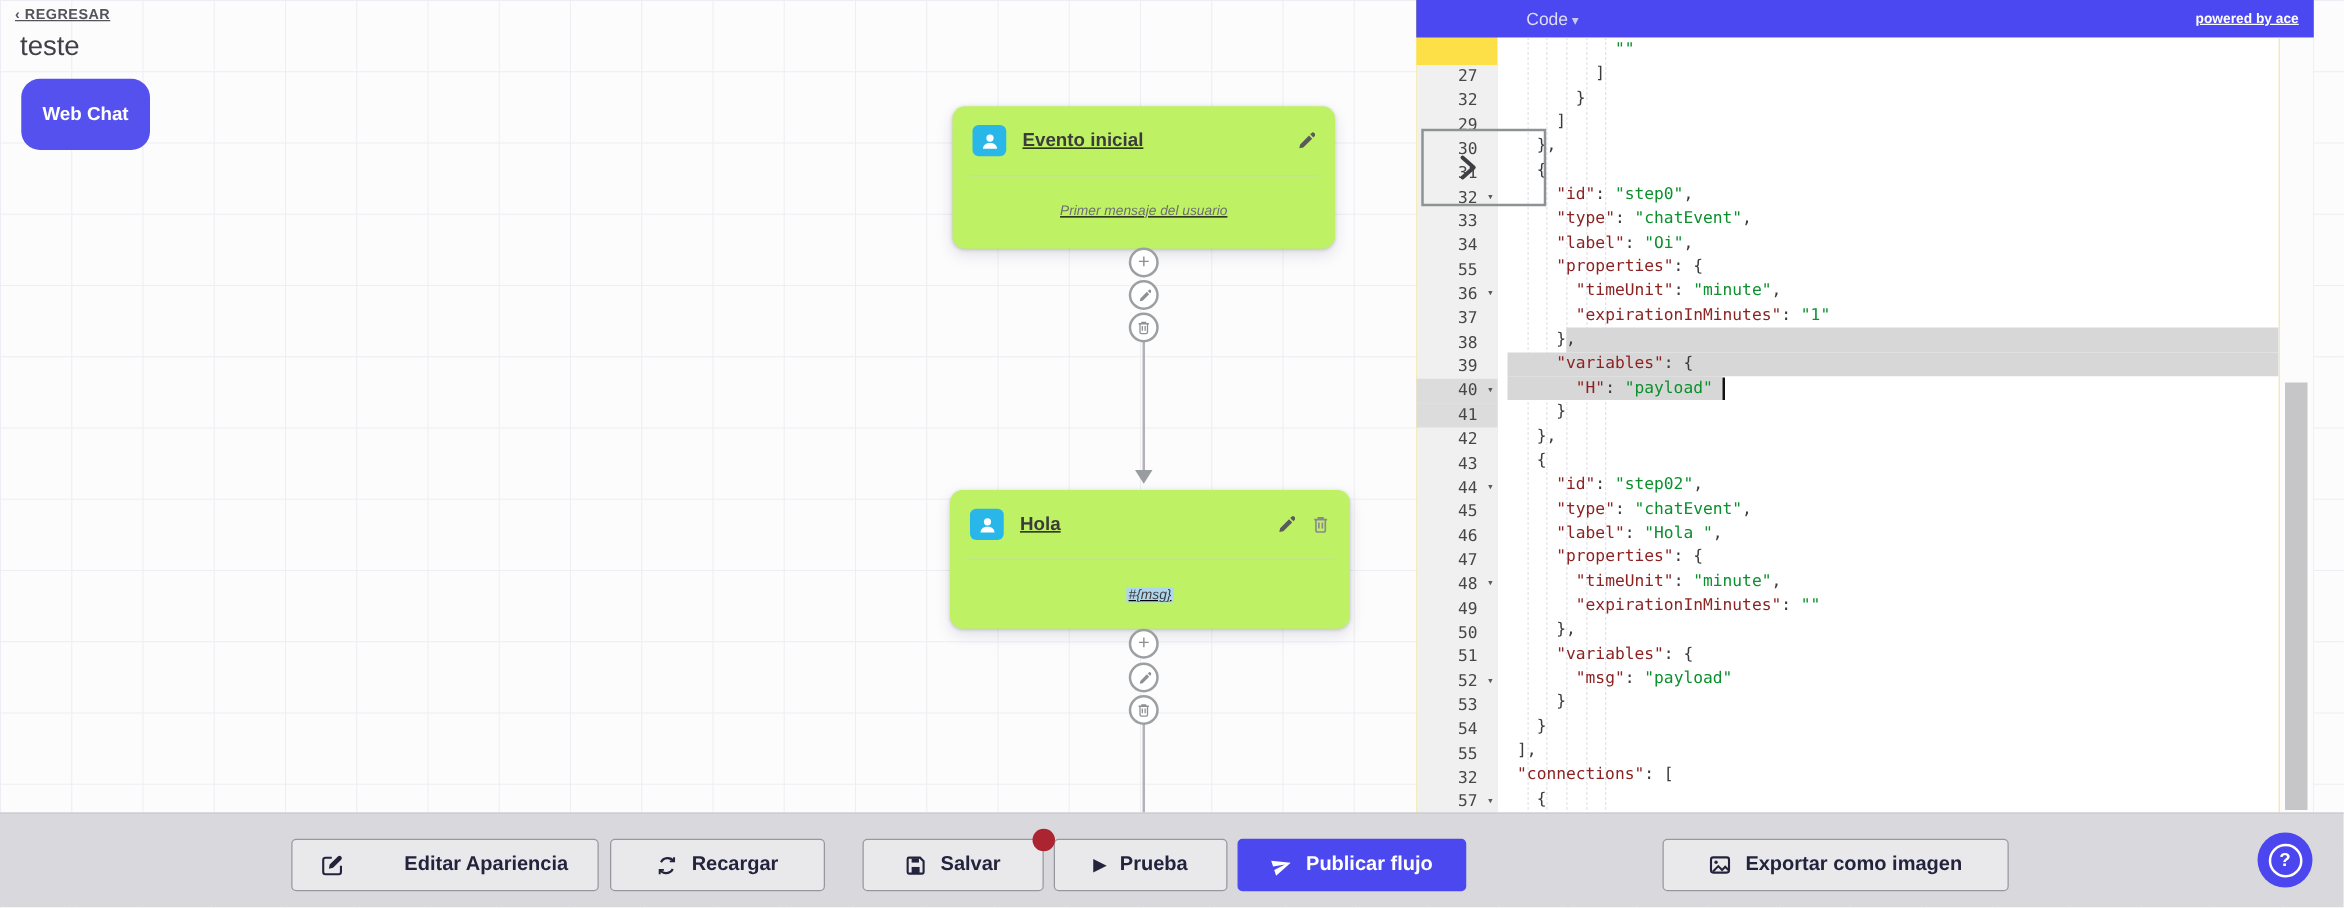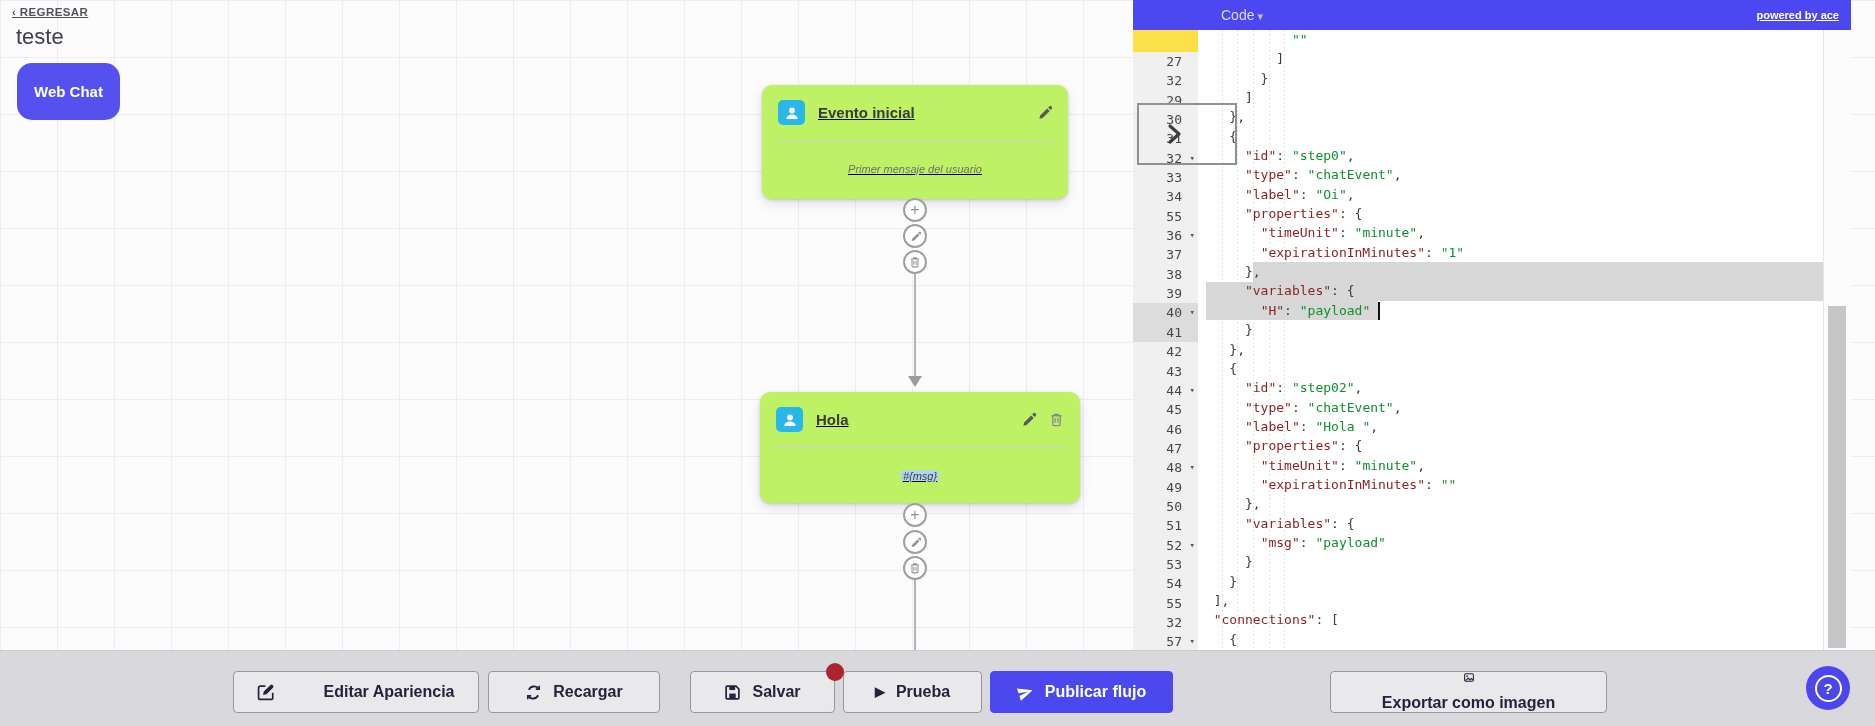--- a/index.html
+++ b/index.html
@@ -302,21 +302,21 @@
   <button class="tb-btn" style="left:843px; width:139px;">
     <span class="play-glyph">▶</span>
     <span>Prueba</span>
   </button>
   <button class="tb-btn primary" style="left:990px; width:183px;">
     <svg width="17" height="17" viewBox="0 0 16 16" style="transform:rotate(-18deg)">
         <path d="M1.5 14 15 8 1.5 2v4.6L10.5 8 1.5 9.4z" fill="#fff"></path>
       </svg>
     <span>Publicar flujo</span>
   </button>
-  <button class="tb-btn" style="left:1330px; width:277px;flex-direction:column;">
+  <button class="tb-btn" style="left:1330px; width:277px;">
     <svg width="18" height="18" viewBox="0 0 16 16">
         <rect x="1.6" y="2.6" width="12.8" height="10.8" rx="1.6" fill="none" stroke="#23233d" stroke-width="1.5"></rect>
         <circle cx="5.2" cy="6" r="1.2" fill="#23233d"></circle>
         <path d="M3 12.6l3.8-3.8 2.7 2.7 2.2-2.2 2.3 2.3" fill="none" stroke="#23233d" stroke-width="1.5"></path>
       </svg>
     <span>Exportar como imagen</span>
   </button>
   <div class="red-dot"></div>
 </div>
 

